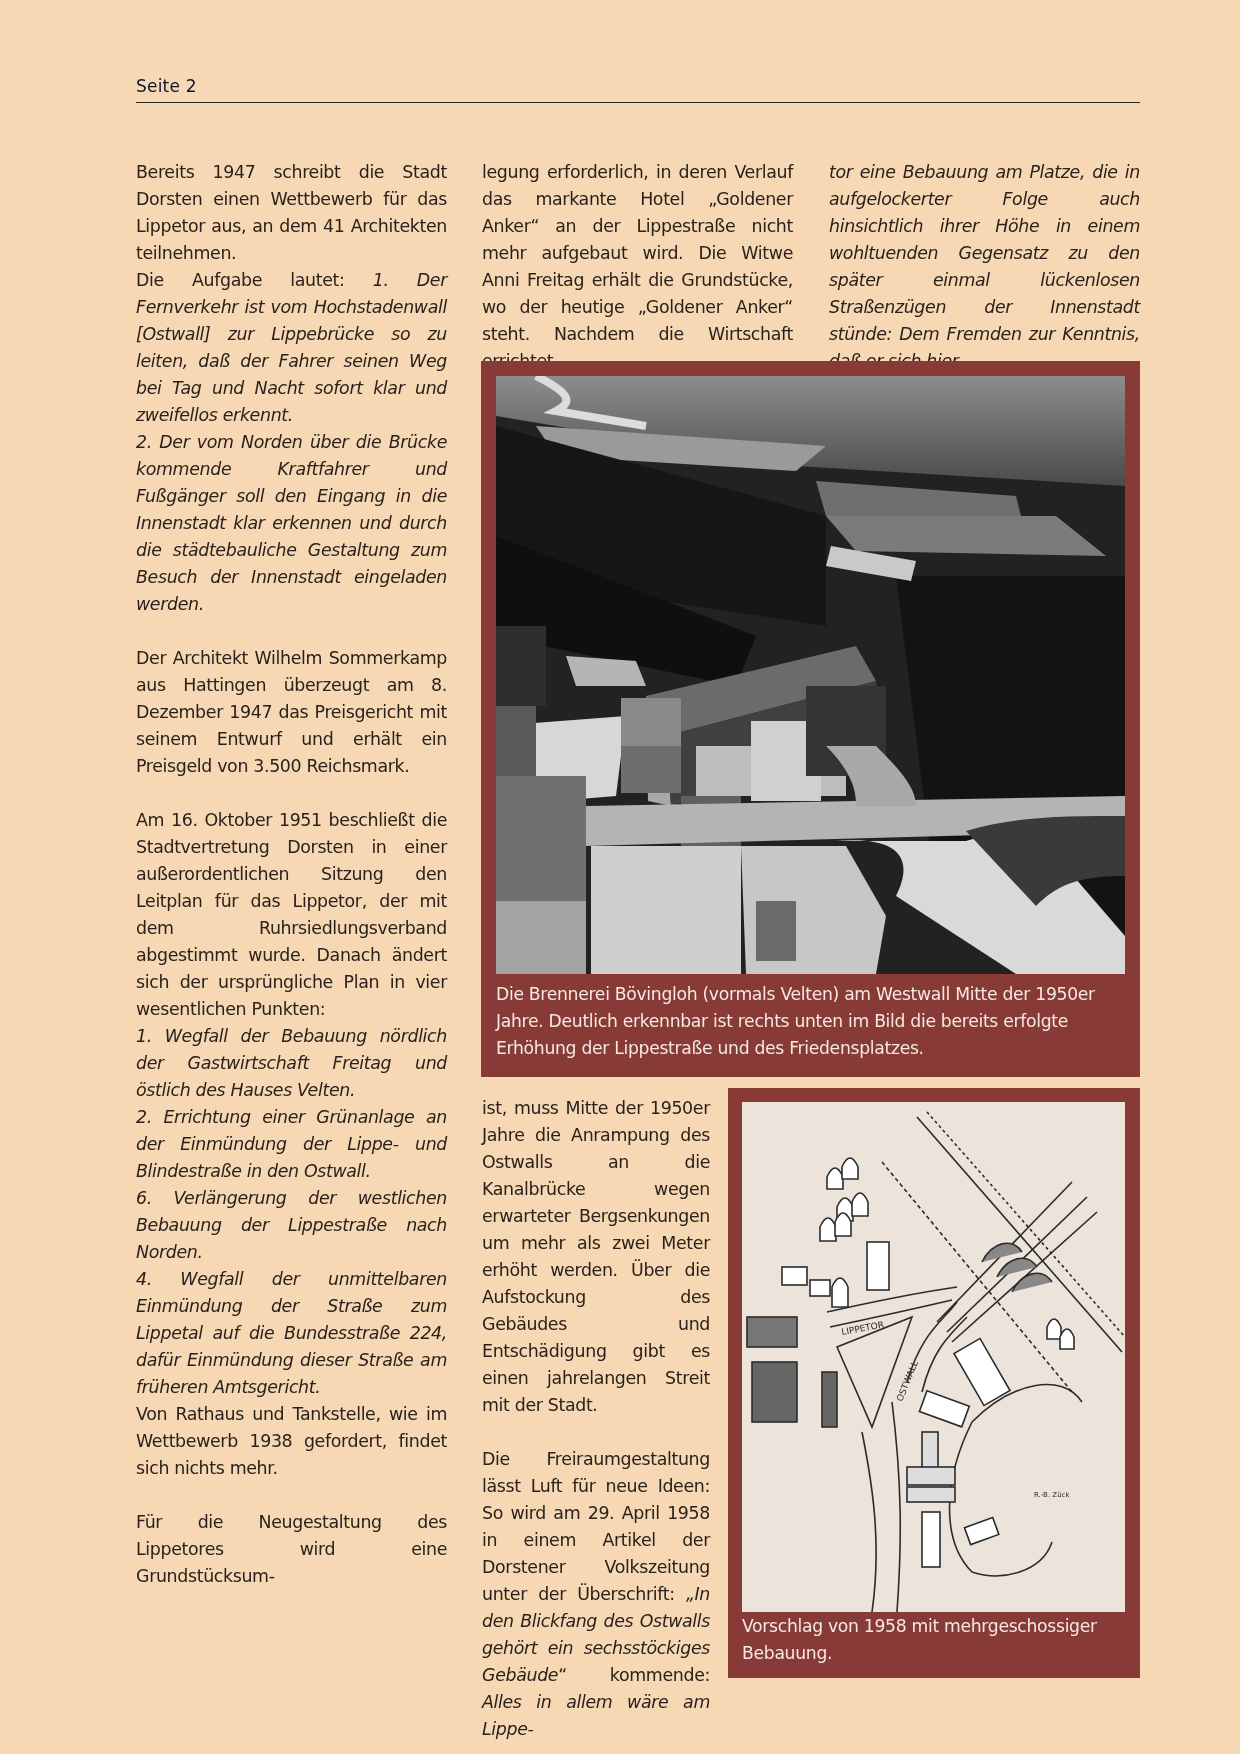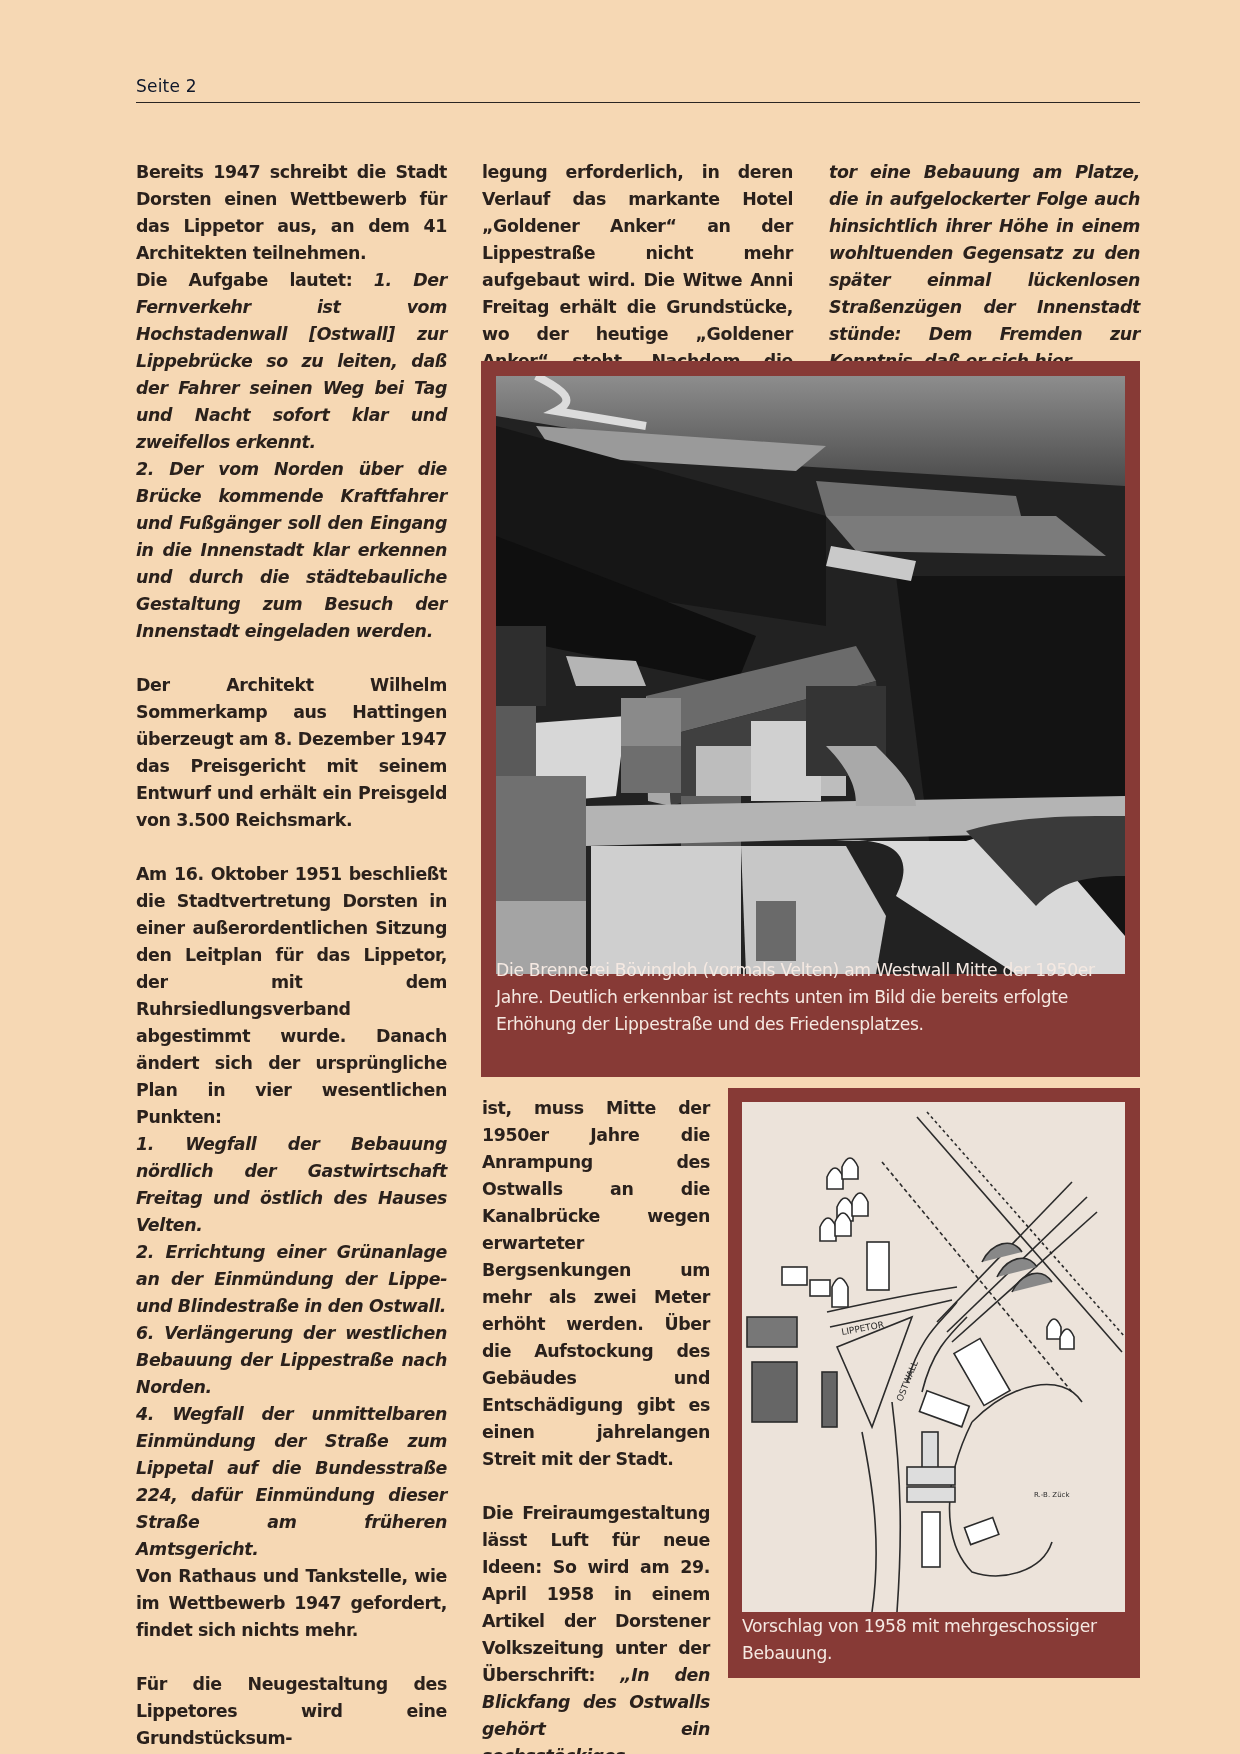--- a/index.html
+++ b/index.html
@@ -4,36 +4,36 @@
 <style>
   html, body { margin:0; padding:0; }
   body {
     width:1240px; height:1754px; position:relative; overflow:hidden;
     background:#f6d8b4;
     font-family:"DejaVu Sans", "Liberation Sans", sans-serif;
     color:#2a211c;
   }
   .header { position:absolute; left:136px; top:76px; width:1004px; height:26px; border-bottom:1.5px solid #2a2522; }
   .header-title { font-family:"DejaVu Sans", sans-serif; font-size:17px; color:#0f172a; letter-spacing:0.2px; line-height:20px; }
-  .col { position:absolute; font-size:17.4px; line-height:27px; letter-spacing:-0.35px; text-align:justify;font-weight:bold; }
+  .col { position:absolute; font-size:17.4px; line-height:27px; letter-spacing:-0.35px; text-align:justify; }
   .col p { margin:0; }
   .col .gap { height:27px; }
   .col i, .it { font-style:italic; }
   #col1 { left:136px; top:159px; width:311px; }
   #col2 { left:482px; top:159px; width:311px; }
   #col3 { left:829px; top:159px; width:311px; }
   #col2b { left:482px; top:1095px; width:228px; }
   .frame { position:absolute; background:#873a36; }
   #frame1 { left:481px; top:361px; width:659px; height:716px; }
   #frame2 { left:728px; top:1088px; width:412px; height:590px; }
   .photo { position:absolute; overflow:hidden; }
   #photo1 { left:15px; top:15px; width:629px; height:598px; background:#1d1d1d; }
   #photo2 { left:14px; top:14px; width:383px; height:510px; background:#ece3da; }
   .caption { position:absolute; color:#f5e9e2; font-size:17.2px; line-height:27px; letter-spacing:-0.3px; }
-  #cap1 { left:15px; top:596px; width:630px; }
+  #cap1 { left:15px; top:620px; width:630px; }
   #cap2 { left:14px; top:525px; width:390px; }
   svg { display:block; }
 </style>
 </head>
 <body>
 
 <div class="header">
   <div class="header-title">Seite 2</div>
 </div>
 
@@ -42,21 +42,21 @@
   <p><span>Die Aufgabe lautet: </span><i>1. Der Fernverkehr ist vom Hochstadenwall [Ostwall] zur Lippebrücke so zu leiten, daß der Fahrer seinen Weg bei Tag und Nacht sofort klar und zweifellos erkennt.</i></p>
   <p class="it">2. Der vom Norden über die Brücke kommende Kraftfahrer und Fußgänger soll den Eingang in die Innenstadt klar erkennen und durch die städtebauliche Gestaltung zum Besuch der Innenstadt eingeladen werden.</p>
   <div class="gap"></div>
   <p>Der Architekt Wilhelm Sommerkamp aus Hattingen überzeugt am 8. Dezember 1947 das Preisgericht mit seinem Entwurf und erhält ein Preisgeld von 3.500 Reichsmark.</p>
   <div class="gap"></div>
   <p>Am 16. Oktober 1951 beschließt die Stadtvertretung Dorsten in einer außerordentlichen Sitzung den Leitplan für das Lippetor, der mit dem Ruhrsiedlungsverband abgestimmt wurde. Danach ändert sich der ursprüngliche Plan in vier wesentlichen Punkten:</p>
   <p class="it">1. Wegfall der Bebauung nördlich der Gastwirtschaft Freitag und östlich des Hauses Velten.</p>
   <p class="it">2. Errichtung einer Grünanlage an der Einmündung der Lippe- und Blindestraße in den Ostwall.</p>
   <p class="it">6. Verlängerung der westlichen Bebauung der Lippestraße nach Norden.</p>
   <p class="it">4. Wegfall der unmittelbaren Einmündung der Straße zum Lippetal auf die Bundesstraße 224, dafür Einmündung dieser Straße am früheren Amtsgericht.</p>
-  <p>Von Rathaus und Tankstelle, wie im Wettbewerb 1947 gefordert, findet sich nichts mehr.</p>
+  <p>Von Rathaus und Tankstelle, wie im Wettbewerb 1938 gefordert, findet sich nichts mehr.</p>
   <div class="gap"></div>
   <p>Für die Neugestaltung des Lippetores wird eine Grundstücksum-</p>
 </div>
 
 <div class="col" id="col2">
   <p>legung erforderlich, in deren Verlauf das markante Hotel „Goldener Anker“ an  der Lippestraße nicht mehr aufgebaut wird. Die Witwe Anni Freitag erhält die Grundstücke, wo der heutige „Goldener Anker“ steht. Nachdem die Wirtschaft errichtet</p>
 </div>
 
 <div class="col" id="col3">
   <p class="it">tor eine Bebauung am Platze, die in aufgelockerter Folge auch hinsichtlich ihrer Höhe in einem wohltuenden Gegensatz zu den später einmal lückenlosen Straßenzügen der Innenstadt stünde: Dem Fremden zur Kenntnis, daß er sich hier</p>

